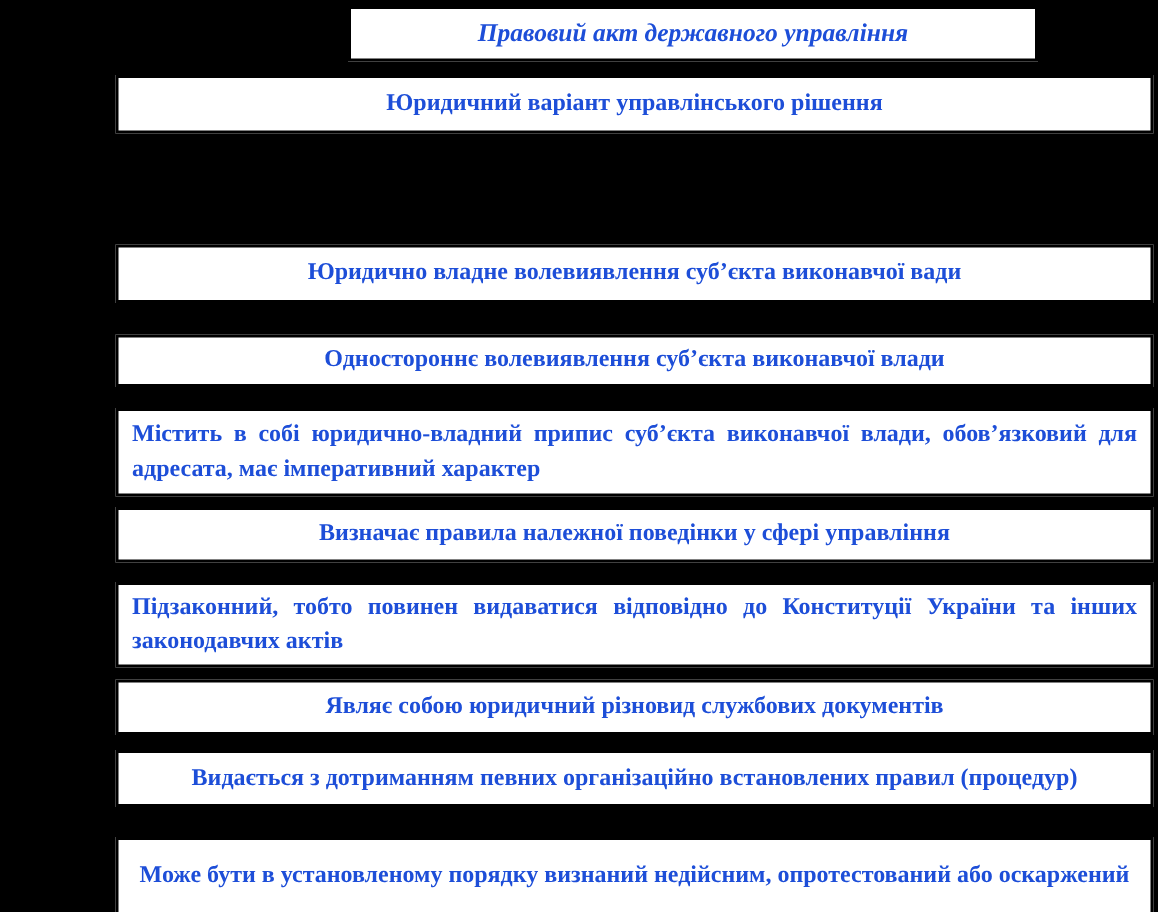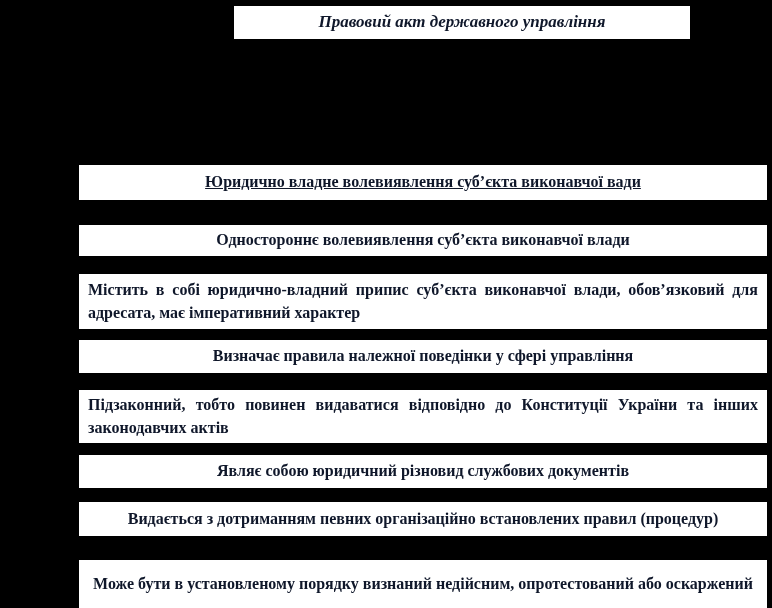--- a/index.html
+++ b/index.html
@@ -15,21 +15,21 @@
     font-family: "Liberation Serif", "DejaVu Serif", serif;
     overflow: hidden;
   }
   .box {
     position: absolute;
     left: 77px;
     width: 692px;
     box-sizing: border-box;
     background: #ffffff;
     border: 2px solid #000000;
-    color: #0f172a;
+    color: #1d4ed8;
     font-weight: bold;
     font-size: 16px;
     line-height: 1.42;
     display: flex;
     flex-direction: column;
     justify-content: center;
     text-align: center;
     padding: 1px 9px;
   }
   .box span {
@@ -40,38 +40,41 @@
     left: 232px;
     top: 4px;
     width: 460px;
     height: 37px;
     font-style: italic;
     font-size: 17px;
   }
   .justify-left { text-align: justify; }
   .b0  { top: 50px;  height: 39px; }
   .b1  { top: 98px;  height: 57px; }
-  .b2  { top: 163px; height: 39px; text-decoration: underline; }
+  .b2  { top: 163px; height: 39px; }
   .b3  { top: 223px; height: 35px; }
   .b4  { top: 272px; height: 59px; }
   .b5  { top: 338px; height: 37px; }
   .b6  { top: 388px; height: 57px; }
   .b7  { top: 453px; height: 37px; }
   .b8  { top: 500px; height: 38px; justify-content: center; }
   .b9  { top: 558px; height: 53px; }
 </style>
 </head>
 <body>
 
 <div class="canvas">
 
   <div class="box title-box">
     <span>Правовий акт державного управління</span>
   </div>
 
+  <div class="box b0">
+    <span>Юридичний варіант управлінського рішення</span>
+  </div>
 
 
   <div class="box b2">
     <span>Юридично владне волевиявлення суб’єкта виконавчої вади</span>
   </div>
 
   <div class="box b3">
     <span>Одностороннє волевиявлення суб’єкта виконавчої влади</span>
   </div>
 

